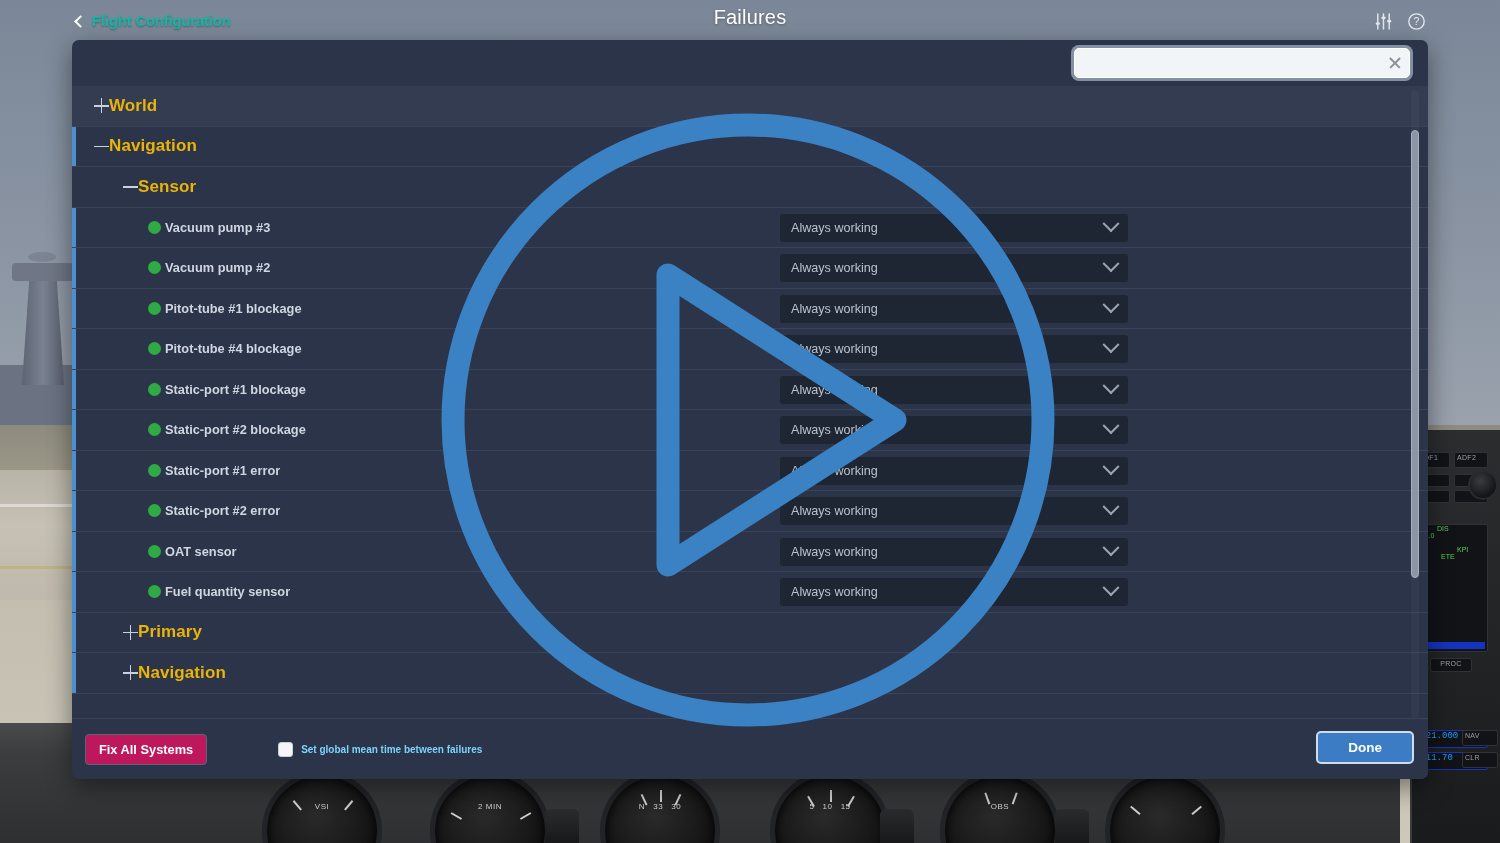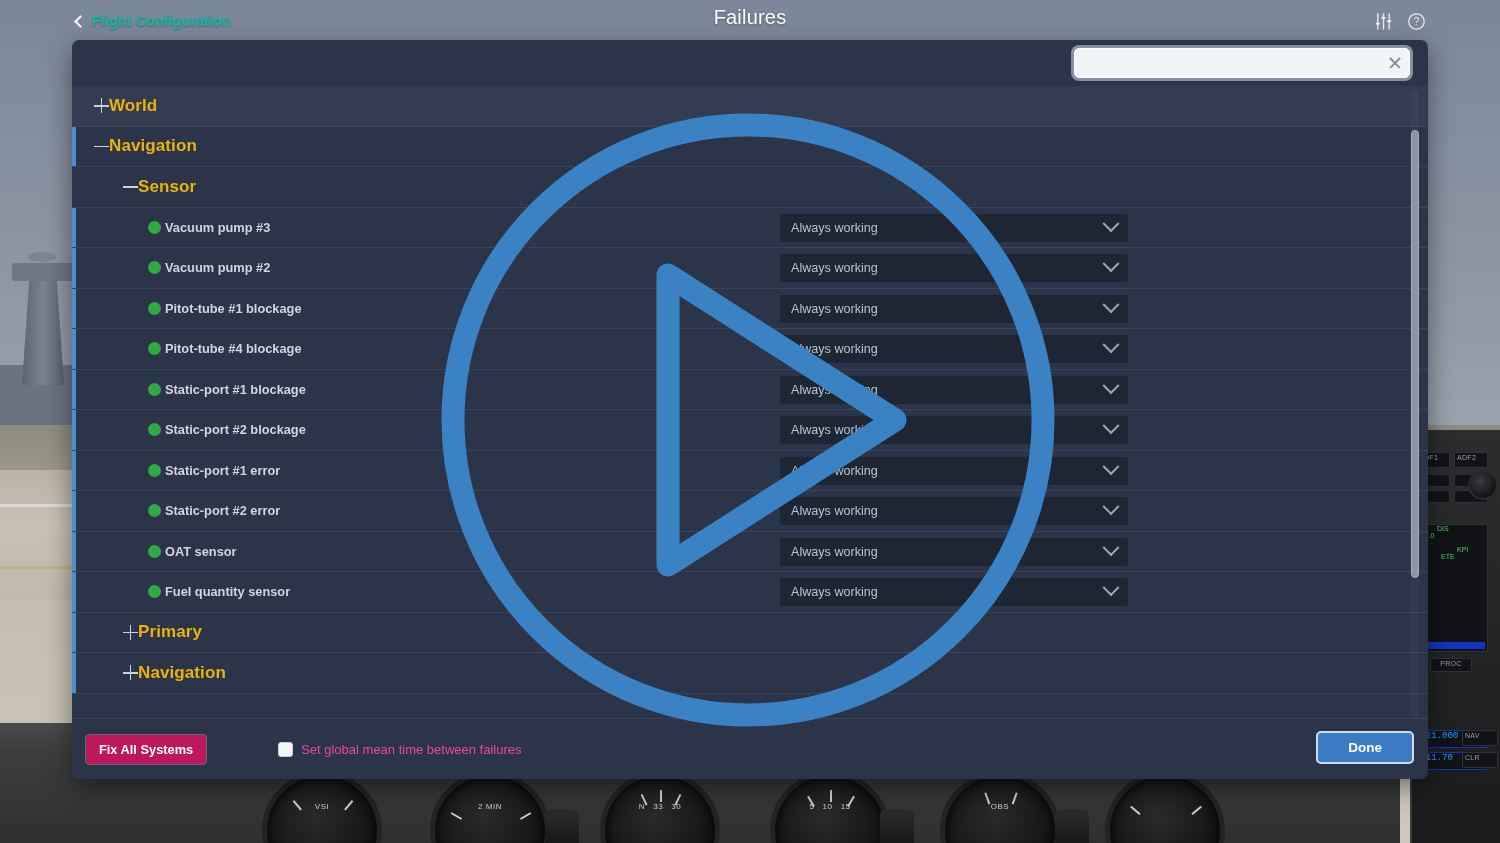--- a/index.html
+++ b/index.html
@@ -252,21 +252,21 @@
     padding: 7px 13px; font-size: 12.8px; font-weight: bold;
     cursor: pointer; font-family: "Liberation Sans", sans-serif;
   }
   #mtbf-wrap {
     margin-left: 71px; display: flex; align-items: center; gap: 8px; cursor: pointer;
   }
   #mtbf-box {
     width: 15px; height: 15px; background: #f4f6f8;
     border-radius: 3px; border: 1px solid #c9ced6; flex: none;
   }
-  #mtbf-label { color: #ec4899; font-size: 13px; font-weight: normal; }
+  #mtbf-label { color: #7dd3fc; font-size: 10px; font-weight: bold; }
   #done {
     position: absolute; right: 14px; top: 12px;
     background: #3b7cc4; color: #ffffff;
     border: 2px solid #cfdceb; border-radius: 5px;
     padding: 7px 30px; font-size: 13.5px; font-weight: bold;
     cursor: pointer; font-family: "Liberation Sans", sans-serif;
   }
 
   
   #play-overlay {

